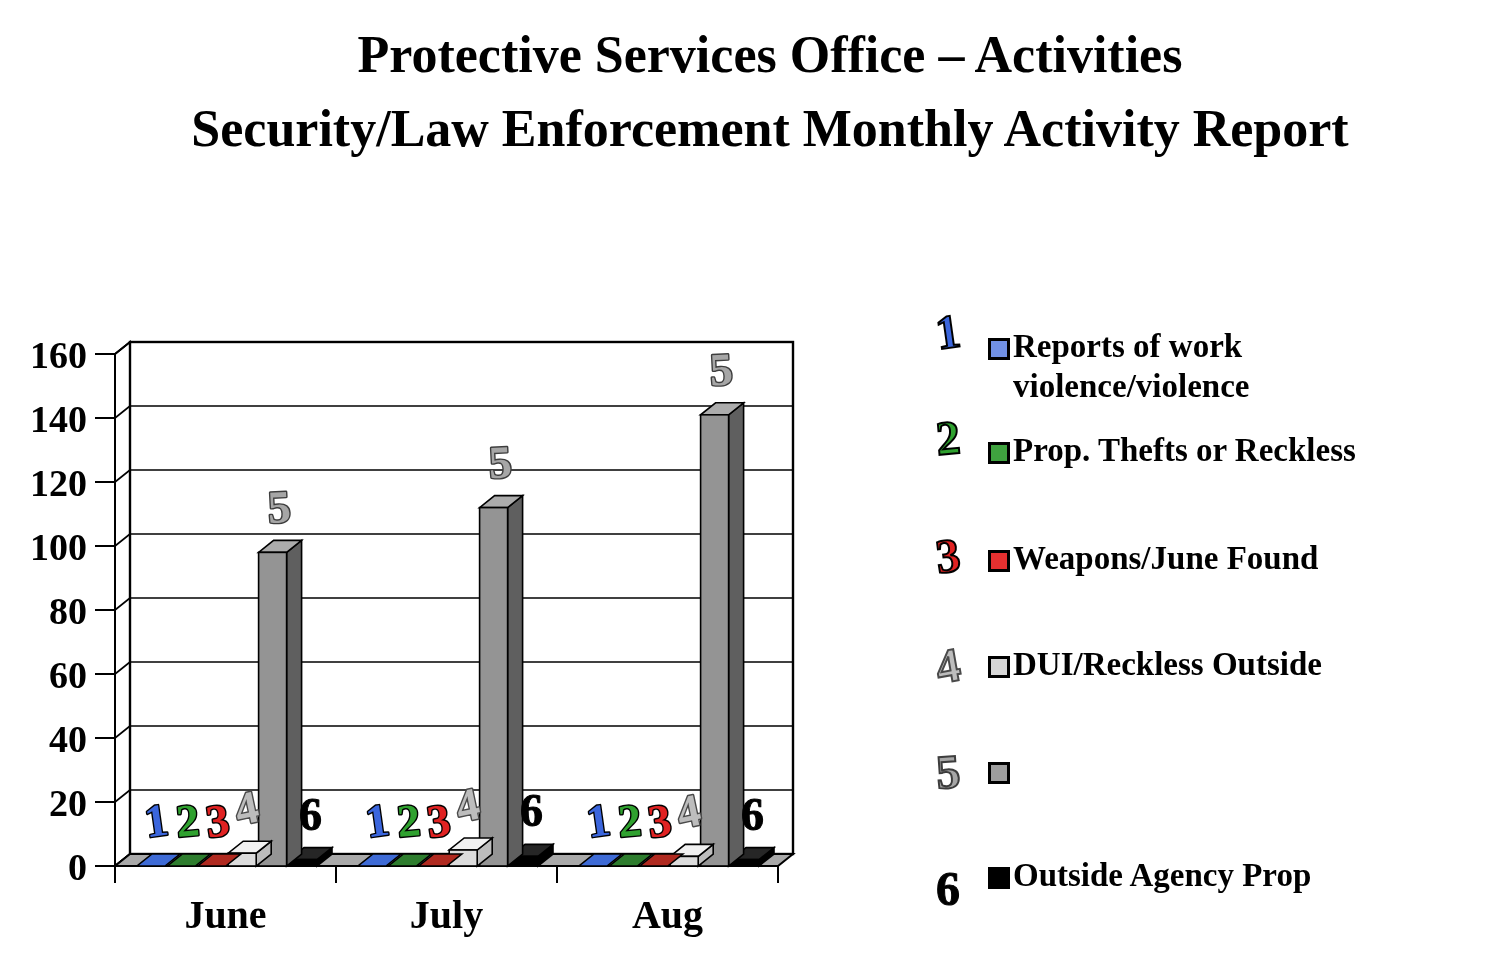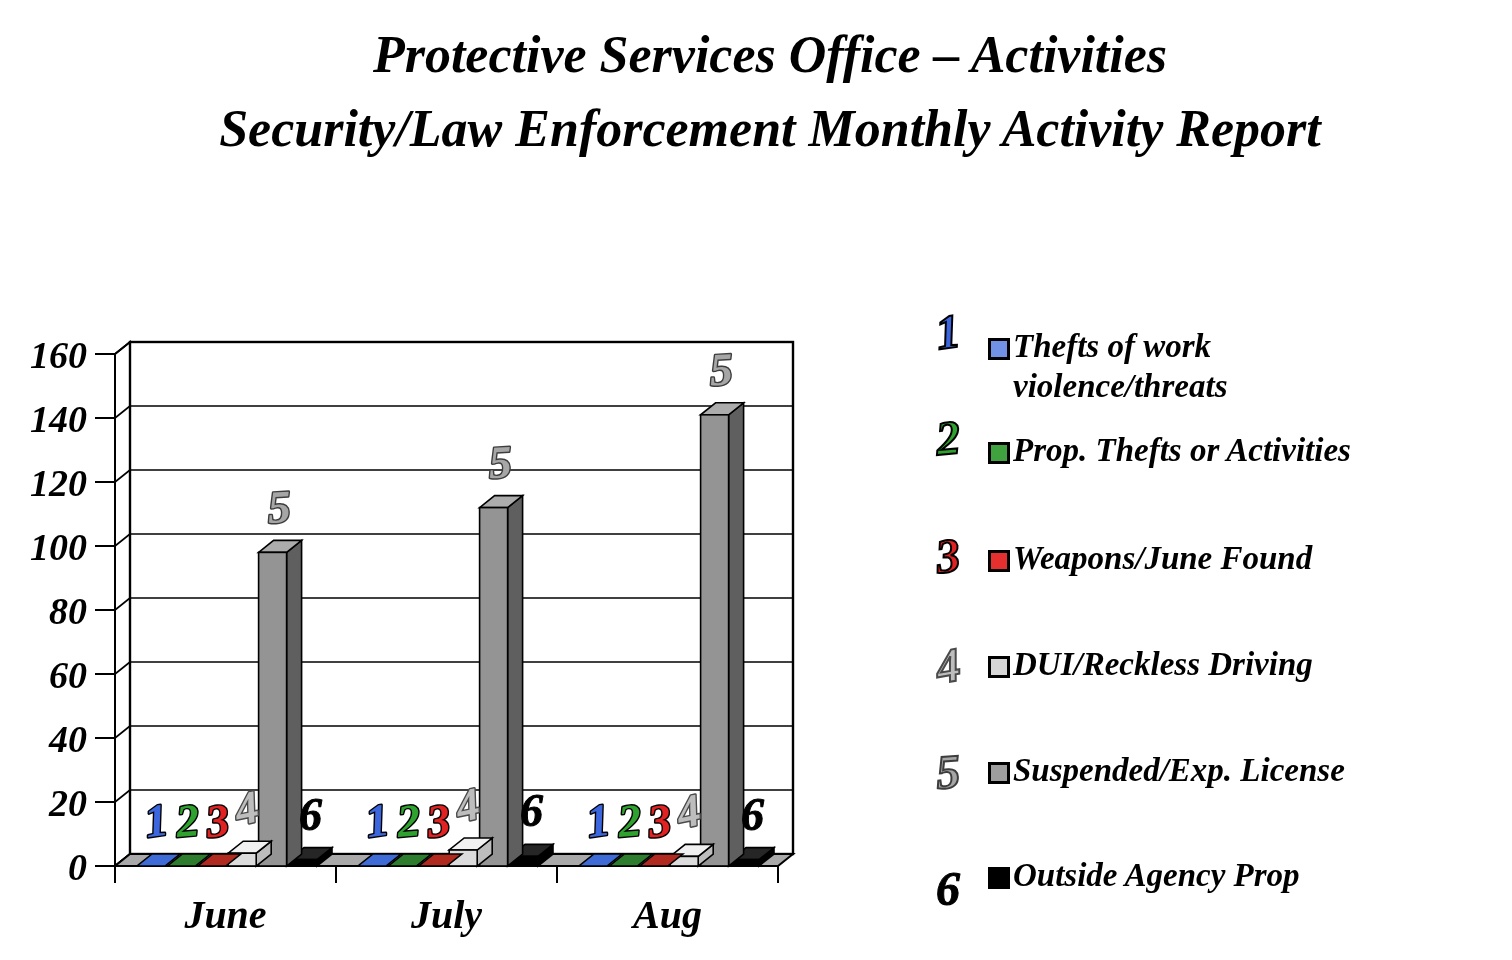--- a/index.html
+++ b/index.html
@@ -1,21 +1,20 @@
 <!DOCTYPE html>
 <html><head>
 <meta charset="utf-8">
 <style>
   html,body { margin:0; padding:0; background:#ffffff; }
   * { box-sizing:border-box; }
   .canvas {
     position:relative; width:1512px; height:948px;
     background:#ffffff; overflow:hidden;
     font-family:"Liberation Serif", serif;
-    font-style:italic;
   }
   
   .title-block {
     position:absolute; top:18px; left:0; width:100%;
     text-align:center; transform:translateX(14px);
     font-weight:bold; font-size:52px; line-height:74px; color:#000;
     letter-spacing:0px;
   }
   
   #plot { position:absolute; left:0; top:0; }
@@ -149,41 +148,40 @@
       <text x="661.3" y="836" text-anchor="middle" font-family="&quot;Liberation Serif&quot;, serif" font-size="46" font-weight="bold" fill="#E02222" stroke="#000000" stroke-width="2.8" paint-order="stroke" stroke-linejoin="round" transform="rotate(-7,661.3,836)">3</text>
       <text x="691.7" y="826.4" text-anchor="middle" font-family="&quot;Liberation Serif&quot;, serif" font-size="46" font-weight="bold" fill="#BDBDBD" stroke="#4A4A4A" stroke-width="2.8" paint-order="stroke" stroke-linejoin="round" transform="rotate(-12,691.7,826.4)">4</text>
       <text x="722.1" y="384.79999999999995" text-anchor="middle" font-family="&quot;Liberation Serif&quot;, serif" font-size="46" font-weight="bold" fill="#A6A6A6" stroke="#3D3D3D" stroke-width="2.8" paint-order="stroke" stroke-linejoin="round" transform="rotate(-3,722.1,384.79999999999995)">5</text>
       <text x="752.5" y="829.6" text-anchor="middle" font-family="&quot;Liberation Serif&quot;, serif" font-size="46" font-weight="bold" fill="#000000" stroke="#000000" stroke-width="1" paint-order="stroke" stroke-linejoin="round" transform="rotate(0,752.5,829.6)">6</text>
     </svg>
 
   <div class="legend">
     <div class="legend-item" style="top:326px">
       <span class="legend-num n1" style="color: rgb(59, 102, 221); -webkit-text-stroke: 2px rgb(0, 0, 0);">1</span>
       <span class="legend-swatch" style="background: rgb(113, 145, 230);"></span>
-      <span class="legend-label">Thefts of work violence/threats</span>
+      <span class="legend-label">Reports of work violence/violence</span>
     </div>
     <div class="legend-item" style="top:430px">
       <span class="legend-num n2" style="color: rgb(47, 161, 47); -webkit-text-stroke: 2px rgb(0, 0, 0);">2</span>
       <span class="legend-swatch" style="background: rgb(63, 162, 63);"></span>
-      <span class="legend-label">Prop. Thefts or Activities</span>
+      <span class="legend-label">Prop. Thefts or Reckless</span>
     </div>
     <div class="legend-item" style="top:538px">
       <span class="legend-num n3" style="color: rgb(224, 34, 34); -webkit-text-stroke: 2px rgb(0, 0, 0);">3</span>
       <span class="legend-swatch" style="background: rgb(229, 48, 48);"></span>
       <span class="legend-label">Weapons/June Found</span>
     </div>
     <div class="legend-item" style="top:644px">
       <span class="legend-num n4" style="color: rgb(189, 189, 189); -webkit-text-stroke: 2px rgb(74, 74, 74);">4</span>
       <span class="legend-swatch" style="background: rgb(214, 214, 214);"></span>
-      <span class="legend-label">DUI/Reckless Driving</span>
+      <span class="legend-label">DUI/Reckless Outside</span>
     </div>
     <div class="legend-item" style="top:750px">
       <span class="legend-num n5" style="color: rgb(166, 166, 166); -webkit-text-stroke: 2px rgb(61, 61, 61);">5</span>
       <span class="legend-swatch" style="background: rgb(158, 158, 158);"></span>
-      <span class="legend-label">Suspended/Exp. License</span>
     </div>
     <div class="legend-item" style="top:855px">
       <span class="legend-num n6" style="color: rgb(0, 0, 0); -webkit-text-stroke: 1px rgb(0, 0, 0);">6</span>
       <span class="legend-swatch" style="background: rgb(0, 0, 0);"></span>
       <span class="legend-label">Outside Agency Prop</span>
     </div>
   </div>
 
 </div>
 

